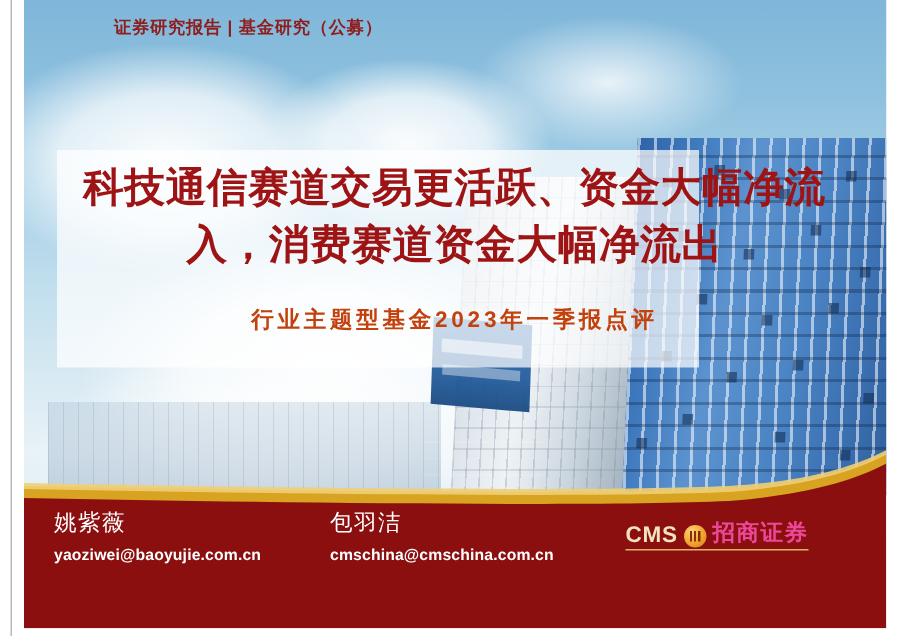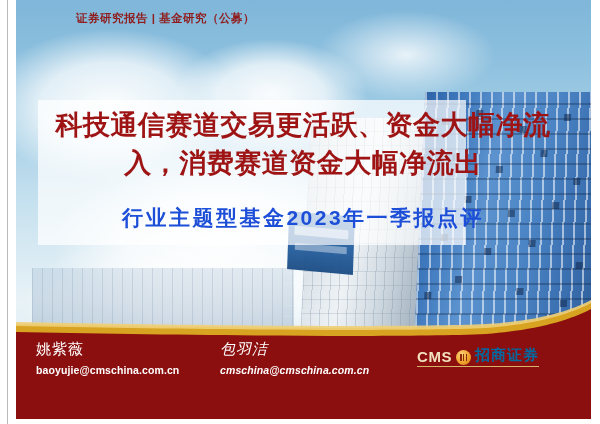--- a/index.html
+++ b/index.html
@@ -268,23 +268,23 @@
     line-height: 1.42;
     color: #9e1414;
     letter-spacing: 0.5px;
   }
   .title-sub {
     position: absolute;
     left: 0;
     top: 104px;
     width: 530px;
     text-align: center;
-    font-size: 21px;
-    font-weight: bold;
-    color: #1d4ed8;
+    font-size: 15px;
+    font-weight: bold;
+    color: #c2410c;
     letter-spacing: 2.5px;
   }
 
   
   .divider-wrap {
     position: absolute;
     left: 16px;
     top: 300px;
     width: 575px;
     height: 119px;
@@ -300,21 +300,21 @@
     width: 575px;
     height: 110px;
     z-index: 25;
     color: #ffffff;
   }
   .author {
     position: absolute;
     top: 10px;
   }
   .author.a1 { left: 20px; }
-  .author.a2 { left: 204px; font-style: italic; }
+  .author.a2 { left: 204px; }
   .author-name {
     font-size: 15px;
     line-height: 1.25;
     margin-bottom: 4px;
     letter-spacing: 1px;
     color: #ffffff;
   }
   .author-email {
     font-size: 10.5px;
     font-weight: bold;
@@ -365,21 +365,21 @@
     width: 7px; height: 7px;
     background:
       linear-gradient(90deg,
         #8a2a06 0px, #8a2a06 1.5px, transparent 1.5px, transparent 2.8px,
         #8a2a06 2.8px, #8a2a06 4.3px, transparent 4.3px, transparent 5.5px,
         #8a2a06 5.5px, #8a2a06 7px);
   }
   .brand-cn {
     font-size: 15px;
     font-weight: bold;
-    color: #0369a1;
+    color: #ec4899;
     letter-spacing: 1px;
   }
   .brand-date {
     margin-top: 11px;
     font-size: 13px;
     color: #ffffff;
     letter-spacing: 0.6px;
   }
 </style>
 </head>
@@ -442,21 +442,21 @@
                C552,21 520,30 470,34 C380,38 150,35 0,32 Z" fill="#d7a321"></path>
       <path d="M0,22 C150,25 380,28 470,24 C520,21 552,12 575,0 L575,3
                C552,15 520,24 470,28 C380,32 150,29 0,26 Z" fill="#f0cf76" opacity="0.9"></path>
     </svg>
   </div>
 
   <div class="footer-content">
 
     <div class="author a1">
       <div class="author-name">姚紫薇</div>
-      <div class="author-email">baoyujie@cmschina.com.cn</div>
+      <div class="author-email">yaoziwei@baoyujie.com.cn</div>
     </div>
 
     <div class="author a2">
       <div class="author-name">包羽洁</div>
       <div class="author-email">cmschina@cmschina.com.cn</div>
     </div>
 
     <div class="brand">
       <span class="brand-lockup">
         <span class="brand-cms">CMS</span>

